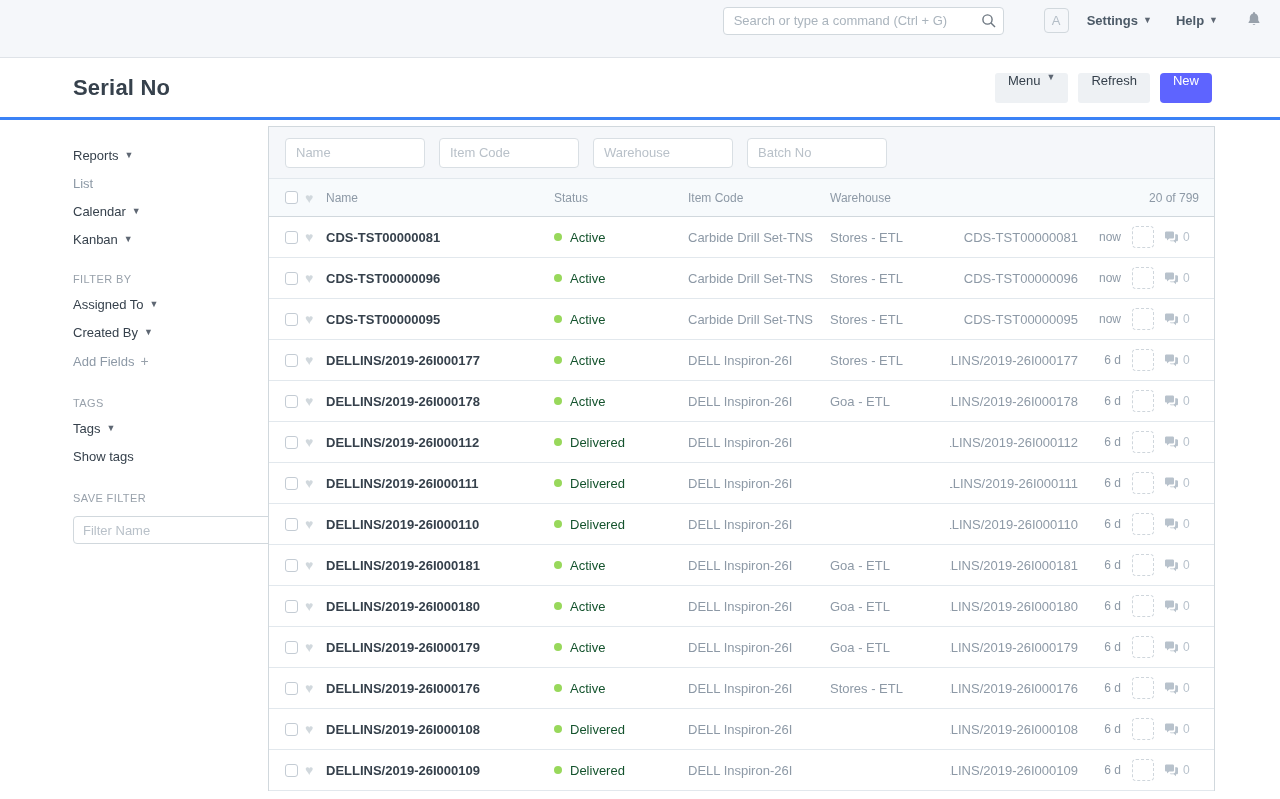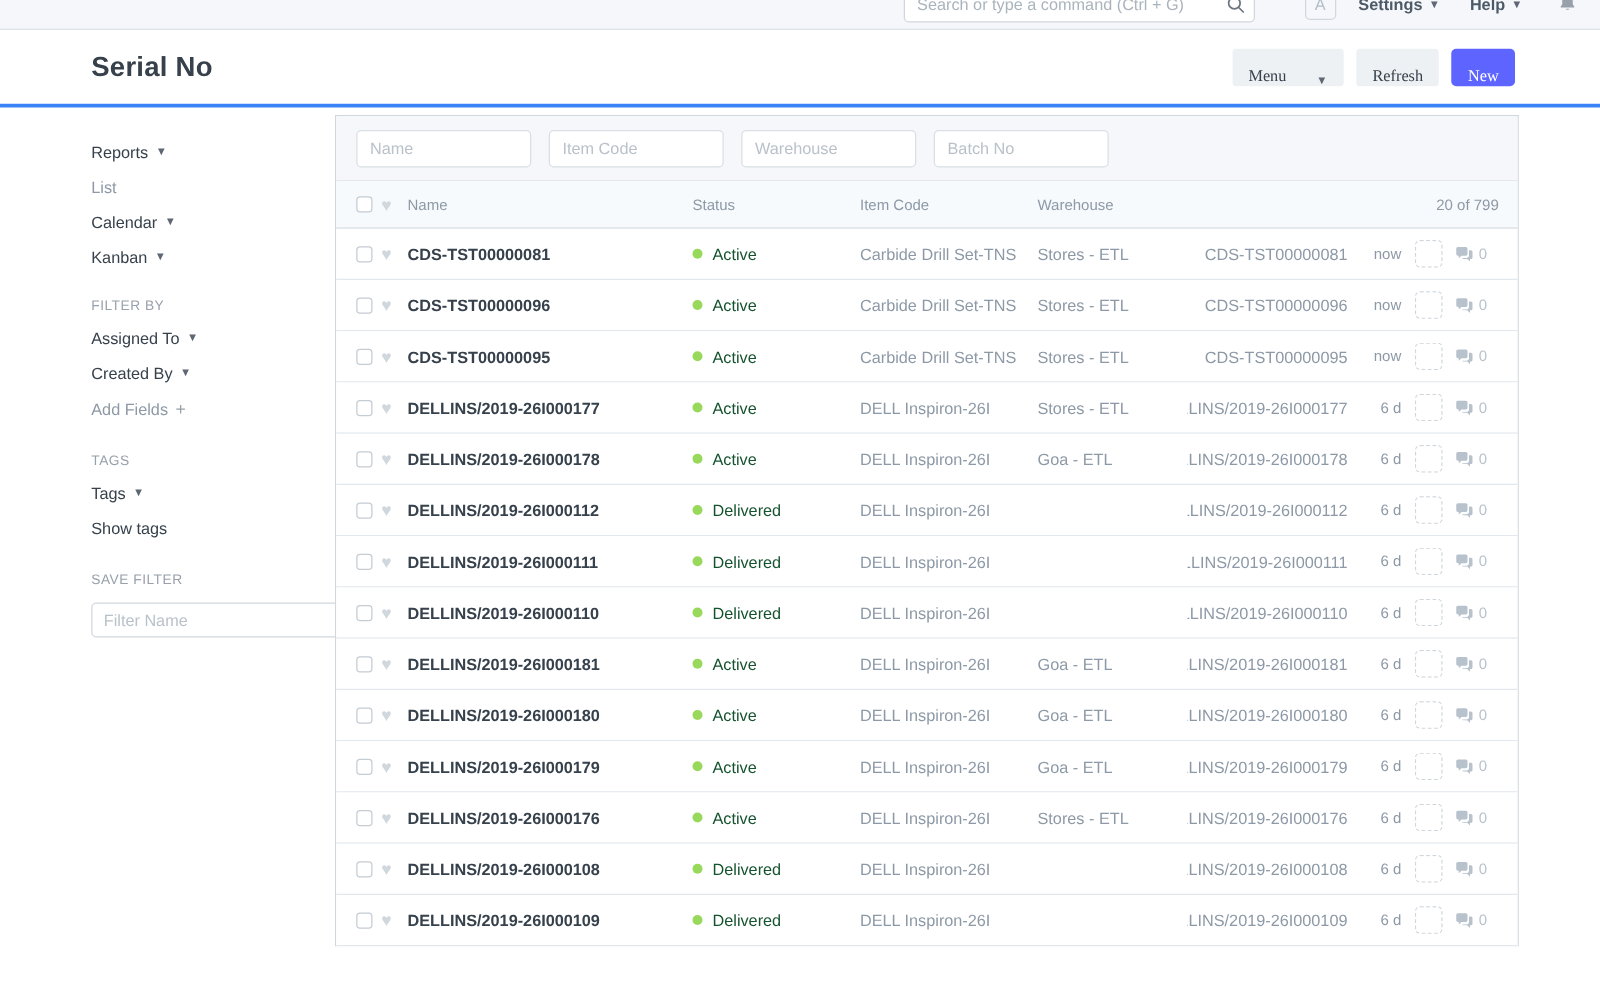--- a/index.html
+++ b/index.html
@@ -9,21 +9,21 @@
     --dark: #36414c;
     --gray: #8d99a6;
     --light-border: #d1d8dd;
     --row-border: #e2e8ed;
     --panel-bg: #f5f7fa;
   }
   html, body { width: 1280px; height: 799px; overflow: hidden; background: #fff;
     font-family: "Liberation Sans", "DejaVu Sans", sans-serif; color: var(--dark); }
 
   
-  .navbar { height: 24px; background: var(--panel-bg); border-bottom: 1px solid #dfe3e8;
+  .navbar { height: 58px; background: var(--panel-bg); border-bottom: 1px solid #dfe3e8;
     display: flex; align-items: center; justify-content: flex-end; padding: 0 18px 16px 0; }
   .nav-search { position: relative; width: 281px; height: 28px; margin-right: 40px; }
   .nav-search input { width: 100%; height: 100%; border: 1px solid var(--light-border); border-radius: 4px;
     padding: 0 28px 0 10px; font-size: 13px; color: var(--dark); background: #fff; outline: none;
     font-family: inherit; }
   .nav-search input::placeholder { color: #aab4bd; }
   .nav-search .mag { position: absolute; right: 7px; top: 6px; }
   .nav-avatar { width: 25px; height: 25px; border: 1px solid var(--light-border); border-radius: 4px;
     display: flex; align-items: center; justify-content: center; color: #b4bec7; font-size: 13px;
     background: var(--panel-bg); margin-right: 18px; }
@@ -31,21 +31,21 @@
     display: flex; align-items: center; gap: 5px; }
   .caret { font-size: 9px; color: #5e6773; line-height: 1; }
   .bell { margin-left: 4px; }
 
   
   .page-head { height: 62px; border-bottom: 3px solid #3b82f6; display: flex; align-items: center;
     justify-content: space-between; padding: 0 68px 0 73px; background: #fff; }
   .page-title { font-size: 22px; font-weight: 600; color: var(--dark); letter-spacing: 0.2px; }
   .head-actions { display: flex; gap: 10px; }
   .btn { height: 30px; border: none; border-radius: 3px; font-size: 13px; padding: 0 13px;
-    font-family: Liberation Serif, serif; cursor: pointer; display: flex; align-items: flex-end; gap: 24px; }
+    font-family: Liberation Sans, sans-serif; cursor: pointer; display: flex; align-items: flex-start; gap: 6px; }
   .btn-default { background: #eef1f4; color: var(--dark); }
   .btn-primary { background: var(--primary); color: #fff; border-radius: 4px; }
 
   
   .layout { display: flex; padding: 6px 68px 0 73px; }
   .sidebar { width: 180px; margin-right: 15px; padding-top: 22px; font-size: 13px; }
   .side-item { margin-bottom: 13px; color: var(--dark); cursor: pointer; display: flex; align-items: center; gap: 6px; }
   .side-item.muted { color: var(--gray); }
   .side-heading { font-size: 11px; color: #98a1ab; letter-spacing: 0.4px; margin: 26px 0 12px; }
   .side-gap { margin-top: 28px; }

